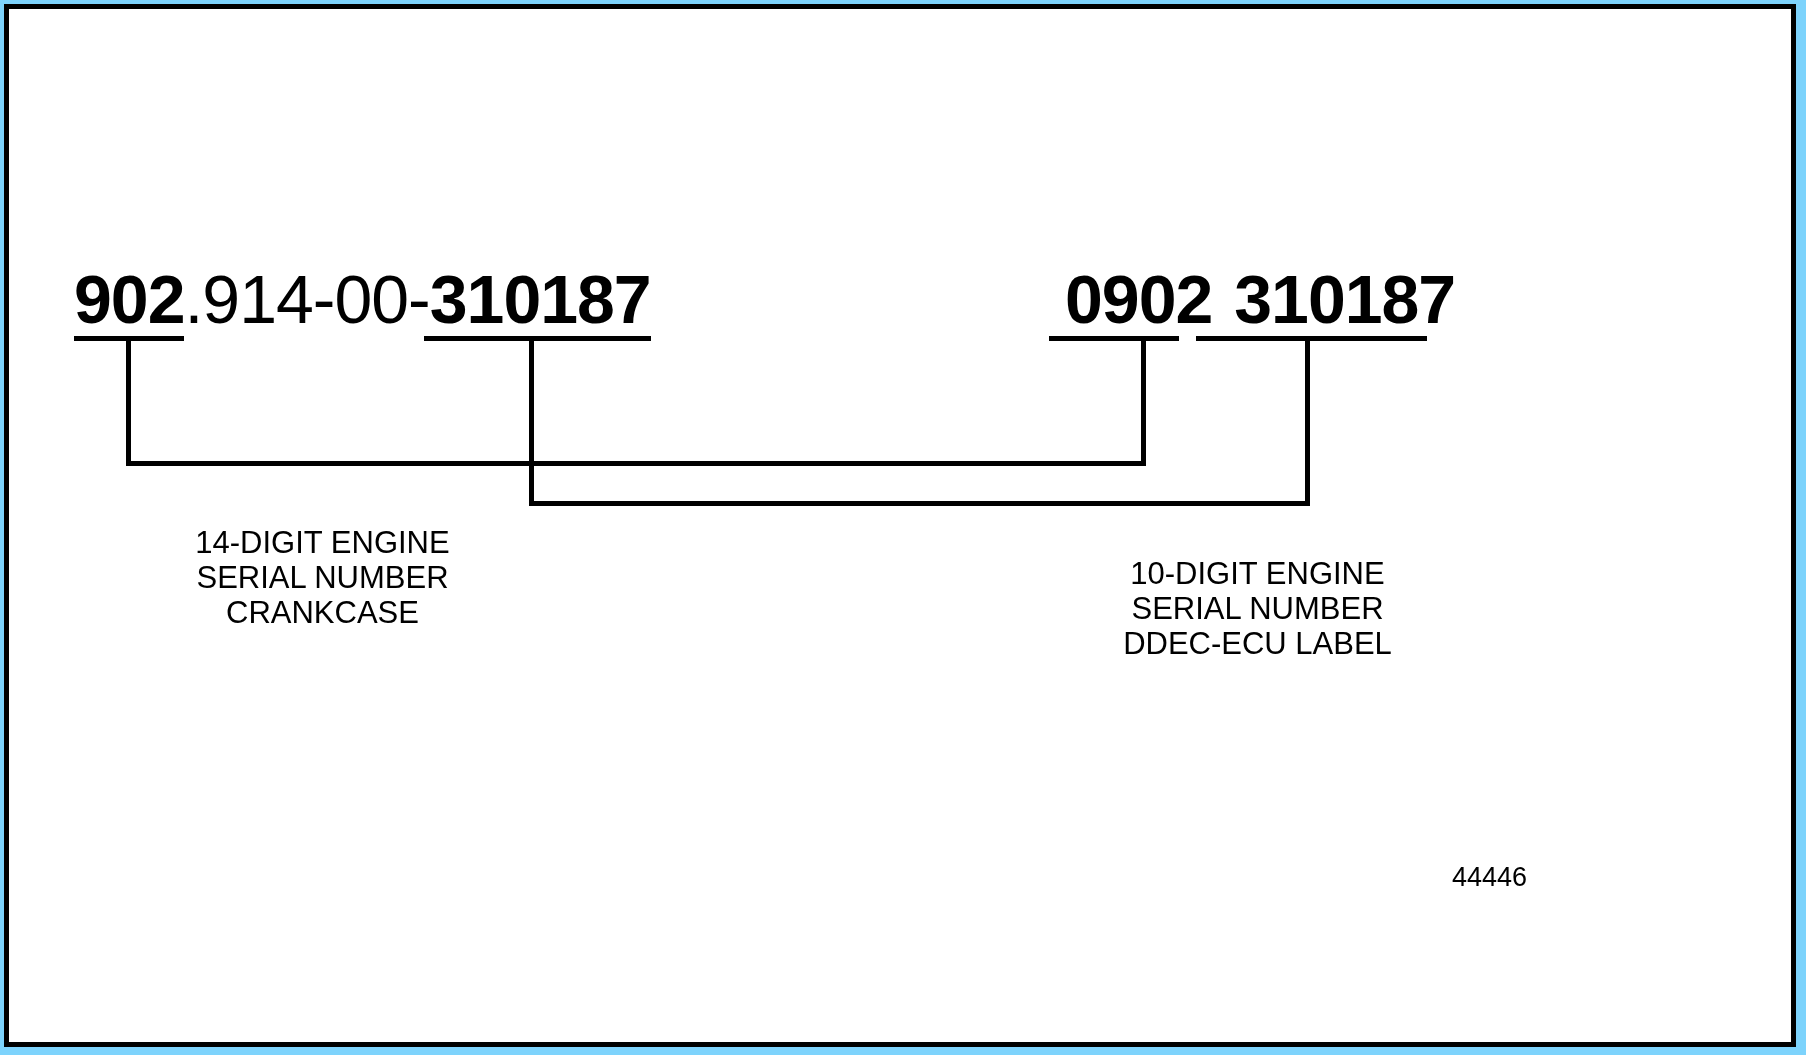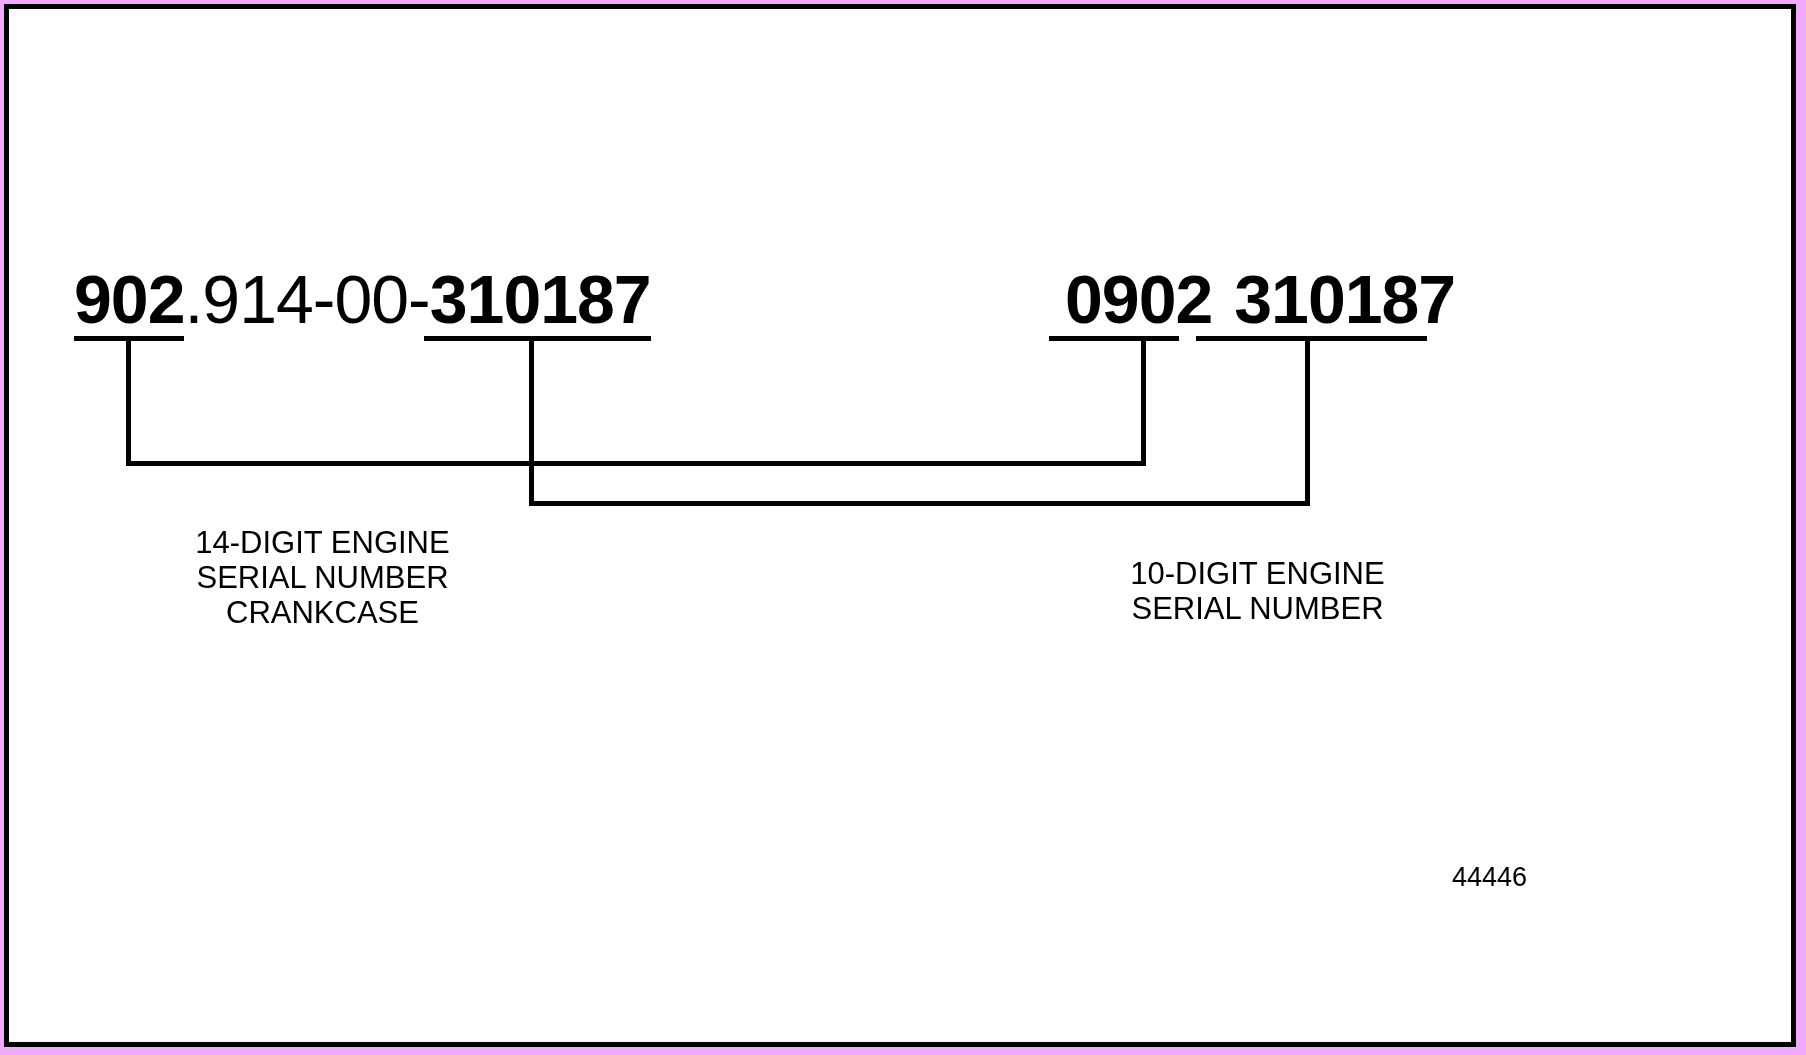--- a/index.html
+++ b/index.html
@@ -1,18 +1,18 @@
 <!DOCTYPE html>
 <html><head>
 <meta charset="utf-8">
 <style>
   html,body{margin:0;padding:0;background:#ffffff;}
   body{width:1806px;height:1055px;font-family:"Liberation Sans",sans-serif;color:#000;}
 
-  #page{position:relative;width:1806px;height:1055px;overflow:hidden;background:#f0abfc;text-decoration:underline;}
+  #page{position:relative;width:1806px;height:1055px;overflow:hidden;background:#7dd3fc;text-decoration:underline;}
 
   
   #frame{
     position:absolute;left:4px;top:4px;
     width:1792px;height:1043px;
     border:5px solid #000;
     box-sizing:border-box;
     background:#fff;
   }
 
@@ -104,16 +104,17 @@
 
   <div class="caption" id="caption-left">
     <div>14-DIGIT ENGINE</div>
     <div>SERIAL NUMBER</div>
     <div>CRANKCASE</div>
   </div>
 
   <div class="caption" id="caption-right">
     <div>10-DIGIT ENGINE</div>
     <div>SERIAL NUMBER</div>
+    <div>DDEC-ECU LABEL</div>
   </div>
 
   <div id="figref">44446</div>
 </div>
 
 </body></html>

